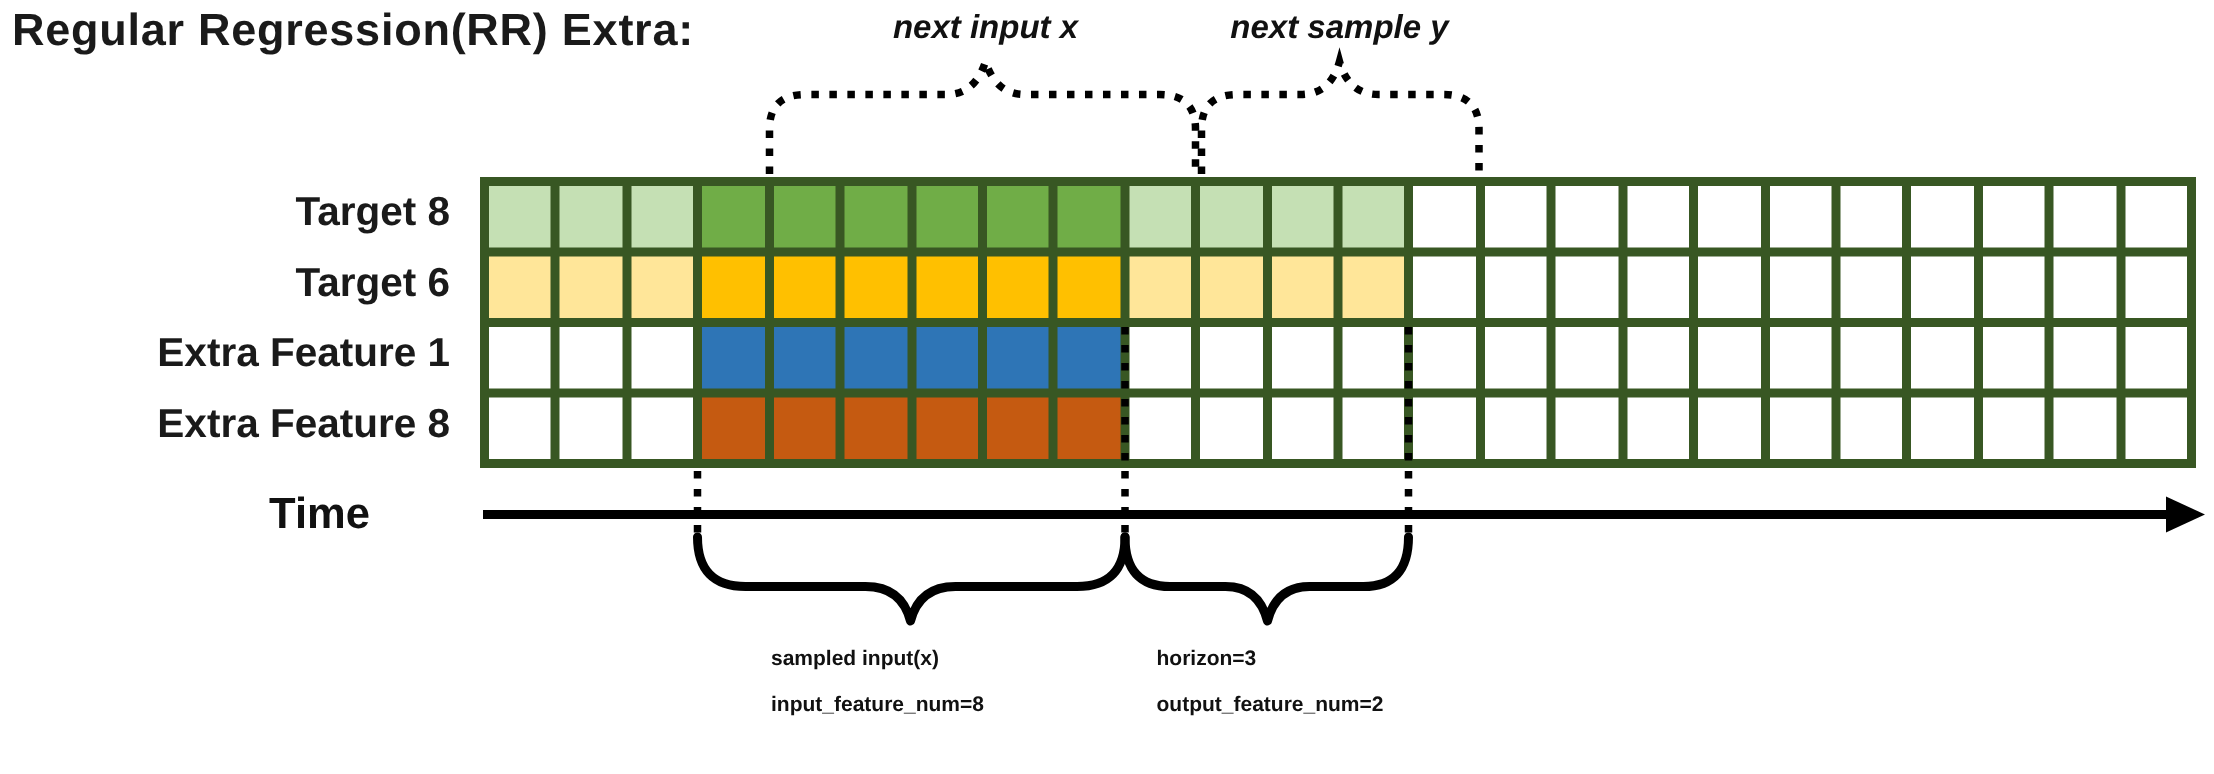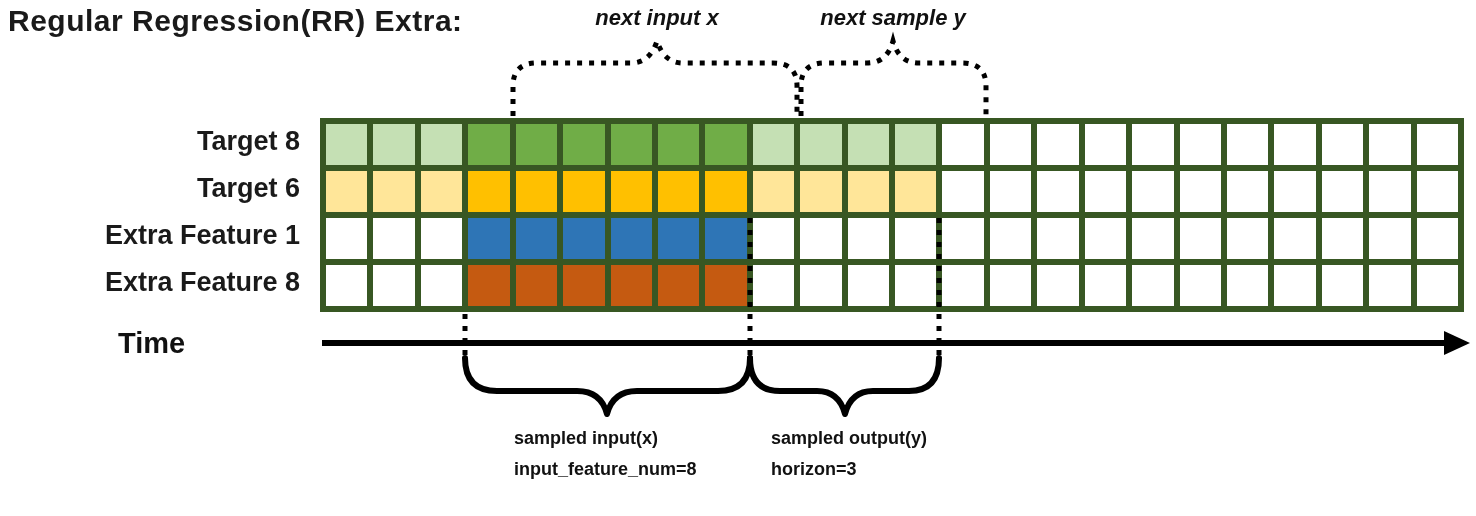--- a/index.html
+++ b/index.html
@@ -25,26 +25,26 @@
     text-align:right;font-size:27px;font-weight:bold;color:#1a1a1a;white-space:nowrap;
   }
   .grid{
     position:absolute;left:320px;top:118px;width:1144px;height:194px;
     box-sizing:border-box;display:grid;
     grid-template-columns:repeat(24,1fr);grid-template-rows:repeat(4,1fr);
     gap:6px;padding:6px;
   }
   .cell{width:100%;height:100%;}
   .time-label{
-    position:absolute;left:118px;top:327px;width:190px;text-align:left;
+    position:absolute;left:118px;top:327px;width:190px;text-align:center;
     font-size:29px;font-weight:bold;color:#111;
   }
   .overlay{position:absolute;left:0;top:0;pointer-events:none;}
   .note{
-    position:absolute;top:423px;font-size:18px;font-weight:600;color:#111;
+    position:absolute;top:423px;font-size:14px;font-weight:600;color:#111;
   }
   .note div{line-height:31px;white-space:nowrap;}
   .note.input{left:514px;}
   .note.output{left:771px;}
 </style>
 </head>
 <body>
 
 <div class="canvas">
 
@@ -178,17 +178,17 @@
 
     <path d="M750,358 Q750,391 780,391 L817,391 Q839,391 845,414 Q851,391 873,391 L909,391 Q939,391 939,358" fill="none" stroke="#000" stroke-width="6" stroke-linecap="round" stroke-linejoin="round"></path>
   </svg>
 
   <div class="note input">
     <div>sampled input(x)</div>
     <div>input_feature_num=8</div>
   </div>
 
   <div class="note output">
-    <div>sampled output(y)</div>
     <div>horizon=3</div>
+    <div>output_feature_num=2</div>
   </div>
 
 </div>
 
 </body></html>

